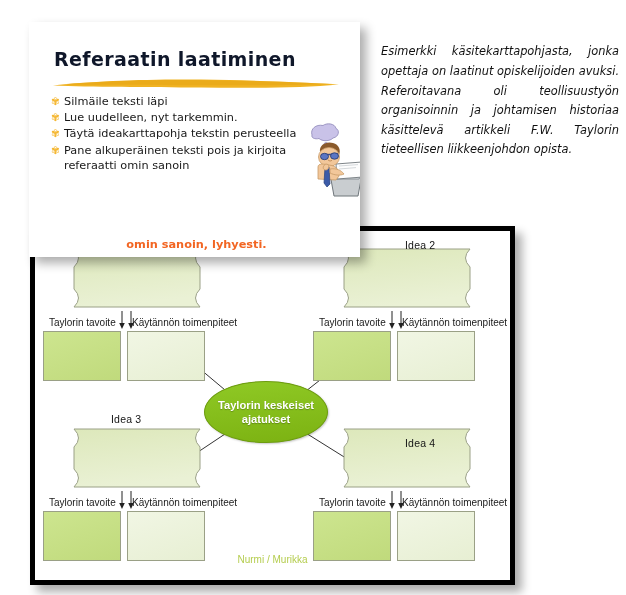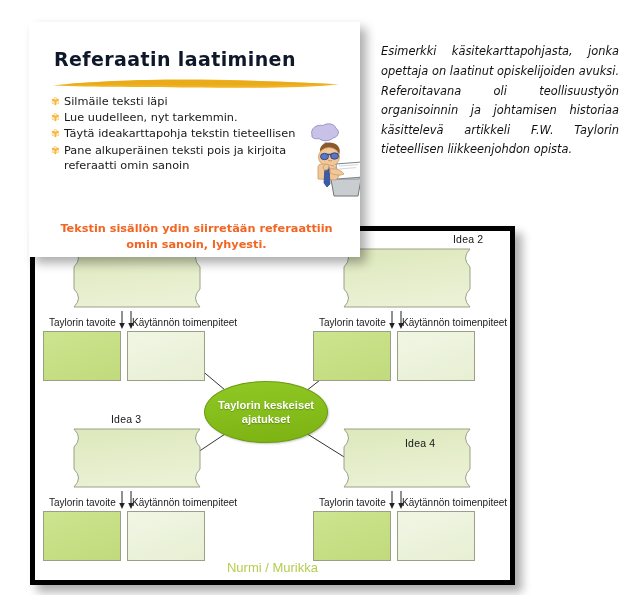--- a/index.html
+++ b/index.html
@@ -119,23 +119,23 @@
     line-height: 1.25;
     padding: 0 8px;
     box-sizing: border-box;
     text-shadow: 0 1px 1px rgba(0,0,0,0.25);
   }
 
   #diagram-footer {
     position: absolute;
     left: 0;
     right: 0;
-    bottom: 5px;
+    bottom: 15px;
     text-align: center;
-    font-size: 13px;
+    font-size: 10px;
     color: #b5cd4f;
     z-index: 4;
   }
 
   
   #caption {
     position: absolute;
     left: 381px;
     top: 31px;
     width: 238px;
@@ -262,21 +262,21 @@
       <line x1="4" y1="0" x2="4" y2="13" stroke="#222" stroke-width="1"></line>
       <path d="M1.2,12 L4,18 L6.8,12 z" fill="#222"></path>
     </svg>
     <svg class="mini-arrow" style="left:92px; top:80px;" width="10" height="18">
       <line x1="4" y1="0" x2="4" y2="13" stroke="#222" stroke-width="1"></line>
       <path d="M1.2,12 L4,18 L6.8,12 z" fill="#222"></path>
     </svg>
     <div class="cell goal" style="left:8px; top:100px; width:78px; height:50px;"></div>
     <div class="cell action" style="left:92px; top:100px; width:78px; height:50px;"></div>
 
-    <div class="idea-label" style="left:370px; top:2px;margin-left:48px;">Idea 2</div>
+    <div class="idea-label" style="left:370px; top:8px;">Idea 2</div>
     <div class="idea-card" style="left:300px; top:17px;">
       <svg width="144" height="60" viewBox="0 0 144 60">
         <defs>
           <linearGradient id="cardg2" x1="0" y1="0" x2="0.25" y2="1">
             <stop offset="0" stop-color="#dde8bb"></stop>
             <stop offset="1" stop-color="#eaf1d5"></stop>
           </linearGradient>
         </defs>
         <path d="M9,1 L135,1 Q126,10 135,19 L135,41 Q126,50 135,59
                  L9,59 Q18,50 9,41 L9,19 Q18,10 9,1 Z" fill="url(#cardg2)" stroke="#9aa086" stroke-width="1"></path>
@@ -378,21 +378,21 @@
     <div class="bullet-row">
       <span class="bullet-glyph">✾</span>
       <span class="bullet-text">Silmäile teksti läpi</span>
     </div>
     <div class="bullet-row">
       <span class="bullet-glyph">✾</span>
       <span class="bullet-text">Lue uudelleen, nyt tarkemmin.</span>
     </div>
     <div class="bullet-row">
       <span class="bullet-glyph">✾</span>
-      <span class="bullet-text">Täytä ideakarttapohja tekstin tieteellisen</span>
+      <span class="bullet-text">Täytä ideakarttapohja tekstin perusteella</span>
     </div>
     <div class="bullet-row">
       <span class="bullet-glyph">✾</span>
       <span class="bullet-text">Pane alkuperäinen teksti pois ja kirjoita referaatti omin sanoin</span>
     </div>
   </div>
 
   <svg id="clipart" viewBox="0 0 62 76">
 
     <path d="M6,13 C4,7 10,2 17,3.5 C21,0.5 29,1.5 30,6.5
@@ -423,16 +423,16 @@
              L30,58 L12,57 Z" fill="#f2c79a" stroke="#c89a67" stroke-width="0.8"></path>
 
     <path d="M19,45 L23,45 L24,62 L21,65 L18,61 Z" fill="#3c5ba8" stroke="#27407c" stroke-width="0.7"></path>
 
     <path d="M24,47 C30,46 35,48 38,52 C34,54 28,53 24,51 Z" fill="#f2c79a" stroke="#c89a67" stroke-width="0.8"></path>
 
     <path d="M20,42 C17,43 16,47 19,48 C22,48.5 24,45 22,42.5 Z" fill="#f2c79a" stroke="#c89a67" stroke-width="0.8"></path>
   </svg>
 
   <div id="slide-highlight">
-    <span>Tekstin sisällön ydin siirretään referaattiin</span><br>
+    <br>
     <span>omin sanoin, lyhyesti.</span>
   </div>
 </div>
 
 </body></html>

